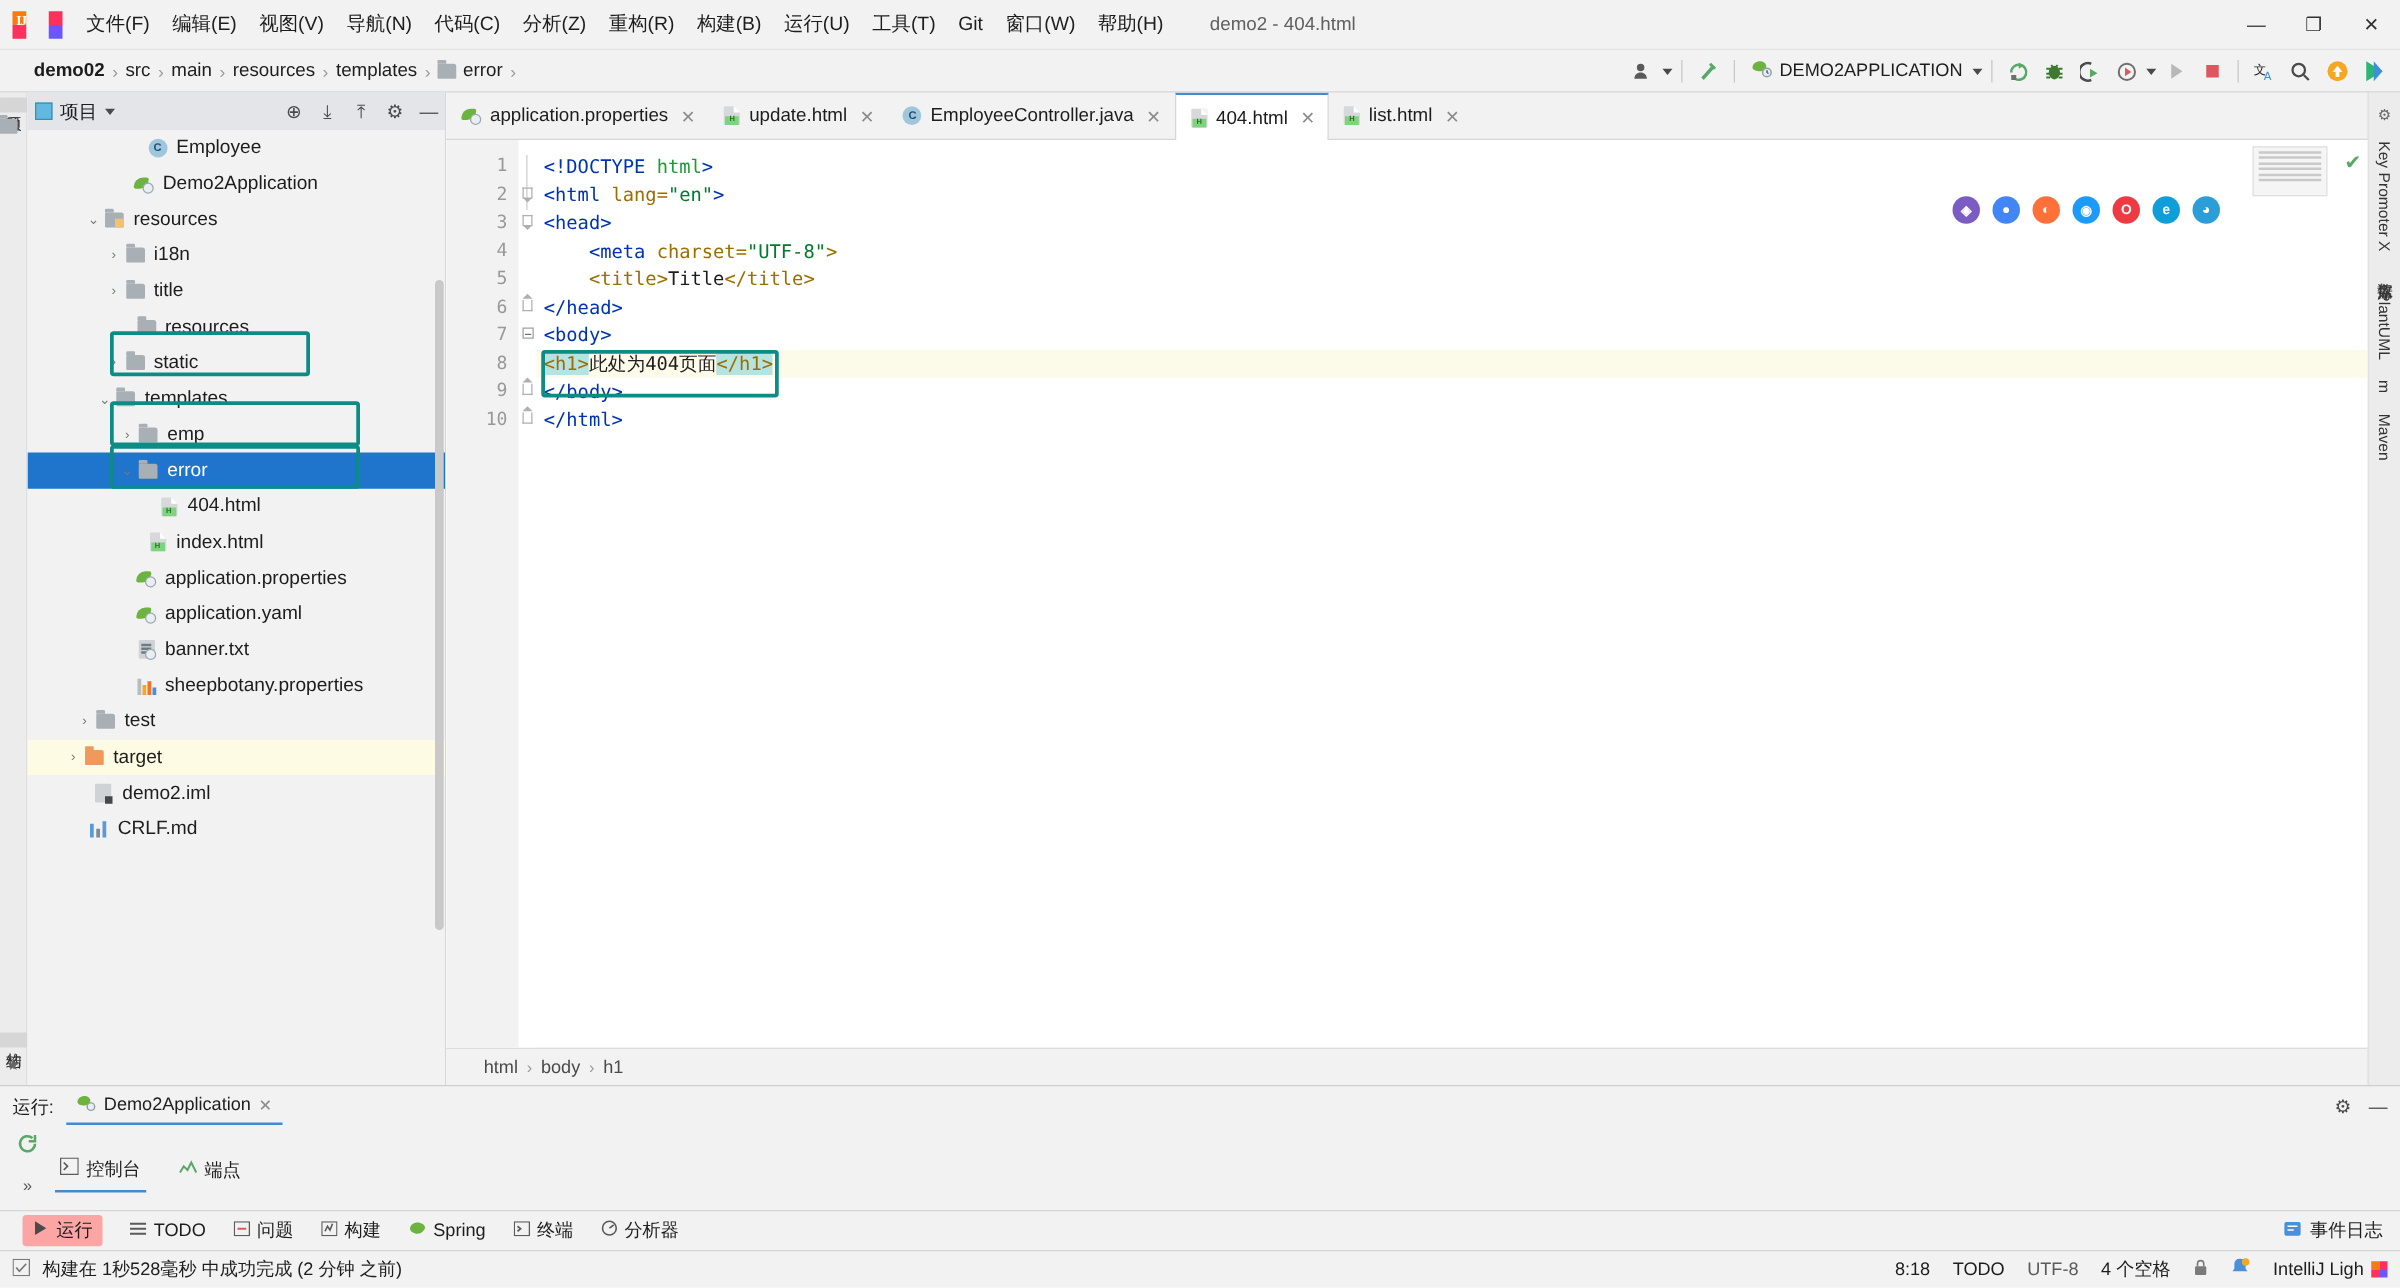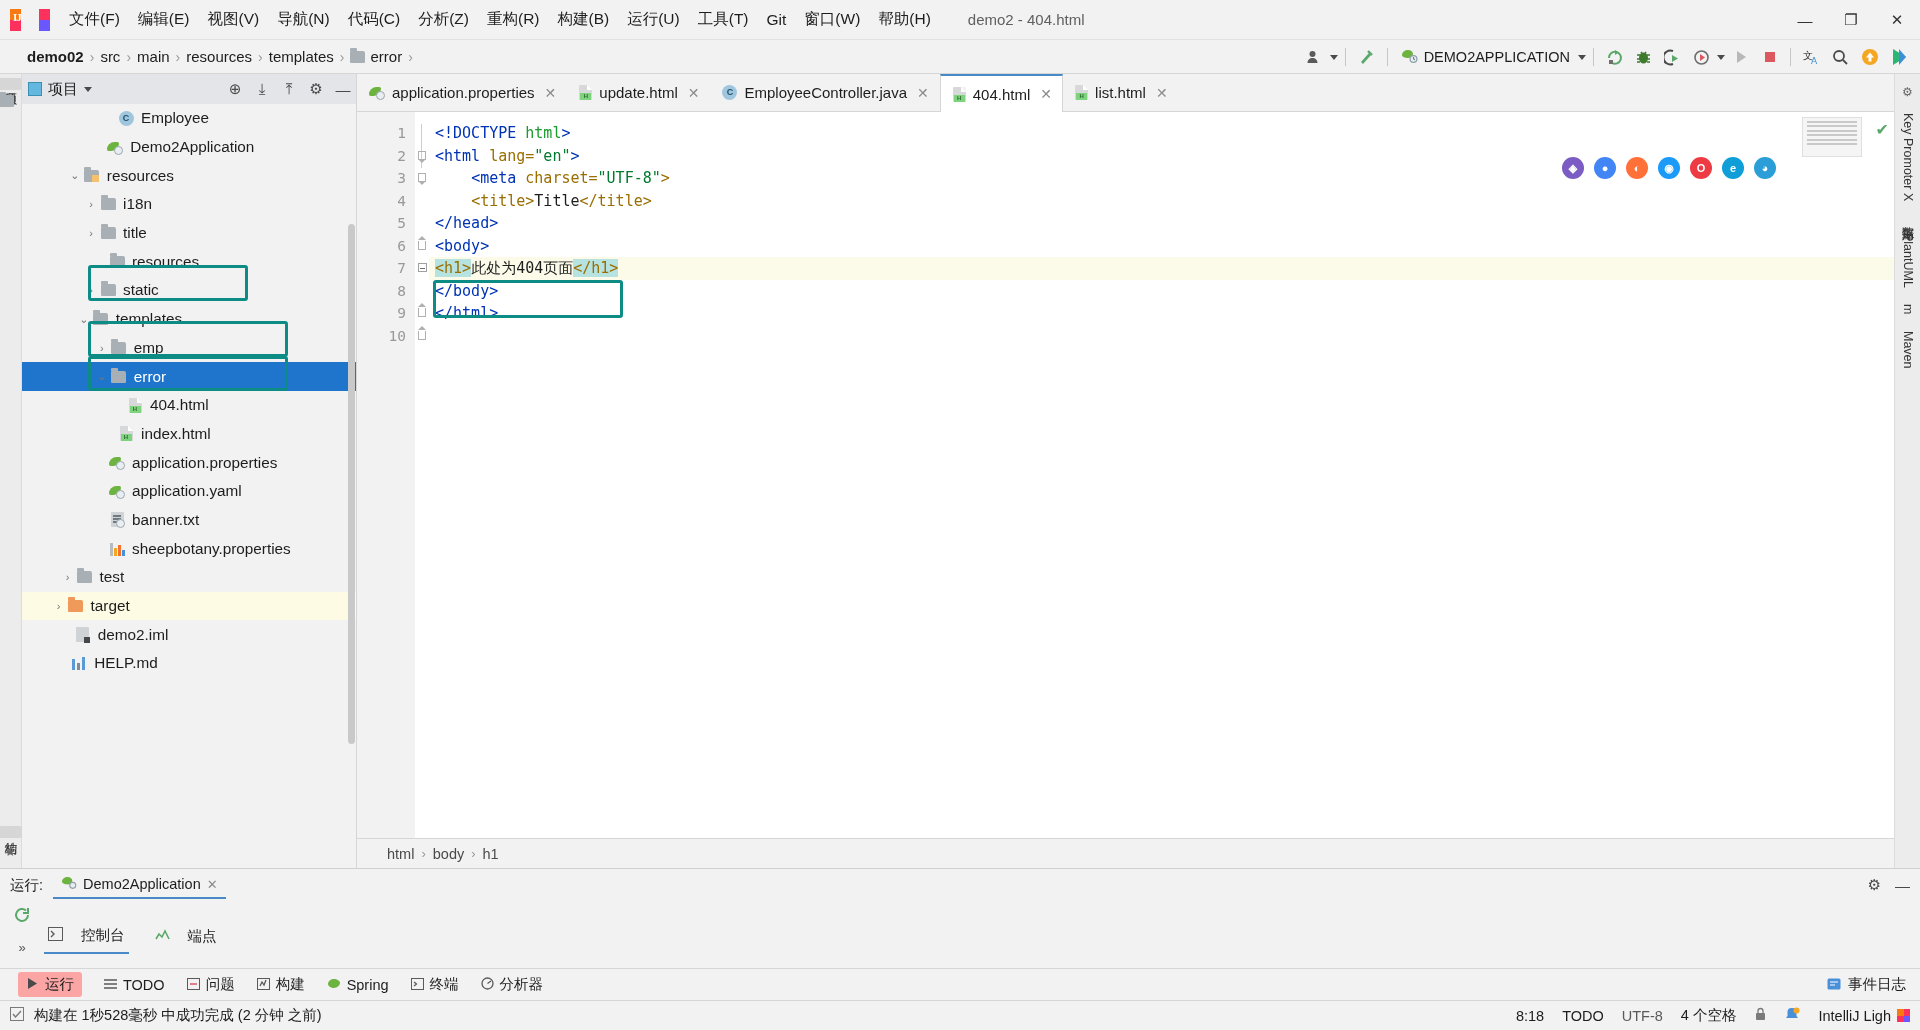--- a/index.html
+++ b/index.html
@@ -165,21 +165,21 @@
   
   .runpanel { flex:0 0 100px; background:#f2f2f2; border-top:1px solid #cfcfcf; display:flex; flex-direction:column; position:relative;}
   .rp-header { height:32px; display:flex; align-items:center; padding-left:10px; gap:10px; position:relative; }
   .rp-label { font-size:14.5px; color:#1d1d1d; }
   .rp-tab { display:flex; align-items:center; gap:6px; font-size:14.5px; padding:4px 8px; border-bottom:2px solid #4a89c8; }
   .rp-tab .x { color:#8b8b8b; font-size:13px; }
   .rp-hdr-right { position:absolute; right:10px; display:flex; gap:14px; align-items:center; color:#4a4a4a; font-size:15px;}
   .rp-body { flex:1 1 auto; display:flex; }
   .rp-side { width:44px; flex:0 0 44px; display:flex; flex-direction:column; align-items:center; padding-top:6px; gap:12px;}
   .rp-subtabs { display:flex; align-items:center; gap:22px; padding-top:6px; font-size:14.5px;}
-  .rp-subtab { display:flex; align-items:center; gap:18px; padding:4px 4px 7px 4px;}
+  .rp-subtab { display:flex; align-items:center; gap:6px; padding:4px 4px 7px 4px;}
   .rp-subtab.active { border-bottom:2px solid #4a89c8; }
 
   
   .twbar { height:32px; flex:0 0 32px; background:#f2f2f2; border-top:1px solid #d6d6d6; display:flex; align-items:center; padding-left:18px; gap:22px; position:relative;}
   .tw { display:flex; align-items:center; gap:6px; font-size:14.5px; color:#1d1d1d; }
   .tw.active { background:#fca5a5; padding:3px 8px; border-radius:3px; }
   .twbar-right { position:absolute; right:14px; display:flex; align-items:center; gap:7px; font-size:14.5px;}
 
   
   .statusbar { height:30px; flex:0 0 30px; background:#f2f2f2; border-top:1px solid #d6d6d6; display:flex; align-items:center; padding-left:10px; font-size:14.5px; color:#1d1d1d; position:relative;}
@@ -527,21 +527,21 @@
           <div class="trow">
             <span style="width:33.2px;flex:0 0 33.2px"></span>
             <span class="arrow none"></span>
             <span class="ic">
               <span class="mdic">
                 <i></i>
                 <i></i>
                 <i></i>
               </span>
             </span>
-            <span class="tname">HELP.md</span>
+            <span class="tname">CRLF.md</span>
           </div>
 
         <div class="annot" style="left:66px;top:161px;width:160px;height:36px;"></div>
         <div class="annot" style="left:66px;top:217px;width:200px;height:36px;"></div>
         <div class="annot" style="left:66px;top:252px;width:200px;height:35px;"></div>
         <div class="tree-scrollbar"></div>
       </div>
     </div>
 
     <div class="editor-area">
@@ -605,20 +605,21 @@
           <div class="fold"></div>
           <div class="fold"><span class="fold-arr-u"></span></div>
           <div class="fold"><span class="fold-minus"></span></div>
           <div class="fold"></div>
           <div class="fold"><span class="fold-arr-u"></span></div>
           <div class="fold"><span class="fold-arr-u"></span></div>
         </div>
         <div class="code" id="code">
             <div class="cline"><span class="doctype">&lt;!DOCTYPE </span><span class="doctype-name">html</span><span class="doctype">&gt;</span></div>
             <div class="cline"><span class="tag">&lt;html </span><span class="attr">lang=</span><span class="str">"en"</span><span class="tag">&gt;</span></div>
+            <div class="cline"><span class="tag">&lt;head&gt;</span></div>
             <div class="cline"><span class="txt">    </span><span class="tag">&lt;meta </span><span class="attr">charset=</span><span class="str">"UTF-8"</span><span class="attr">&gt;</span></div>
             <div class="cline"><span class="txt">    </span><span class="attr">&lt;title&gt;</span><span class="txt">Title</span><span class="attr">&lt;/title&gt;</span></div>
             <div class="cline"><span class="tag">&lt;/head&gt;</span></div>
             <div class="cline"><span class="tag">&lt;body&gt;</span></div>
             <div class="cline hl"><span class="attr sel-tok">&lt;h1&gt;</span><span class="txt">此处为404页面</span><span class="attr sel-tok">&lt;/h1&gt;</span></div>
             <div class="cline"><span class="tag">&lt;/body&gt;</span></div>
             <div class="cline"><span class="tag">&lt;/html&gt;</span></div>
           <div class="annot" style="left:4px;top:168px;width:190px;height:38px;"></div>
         </div>
 

